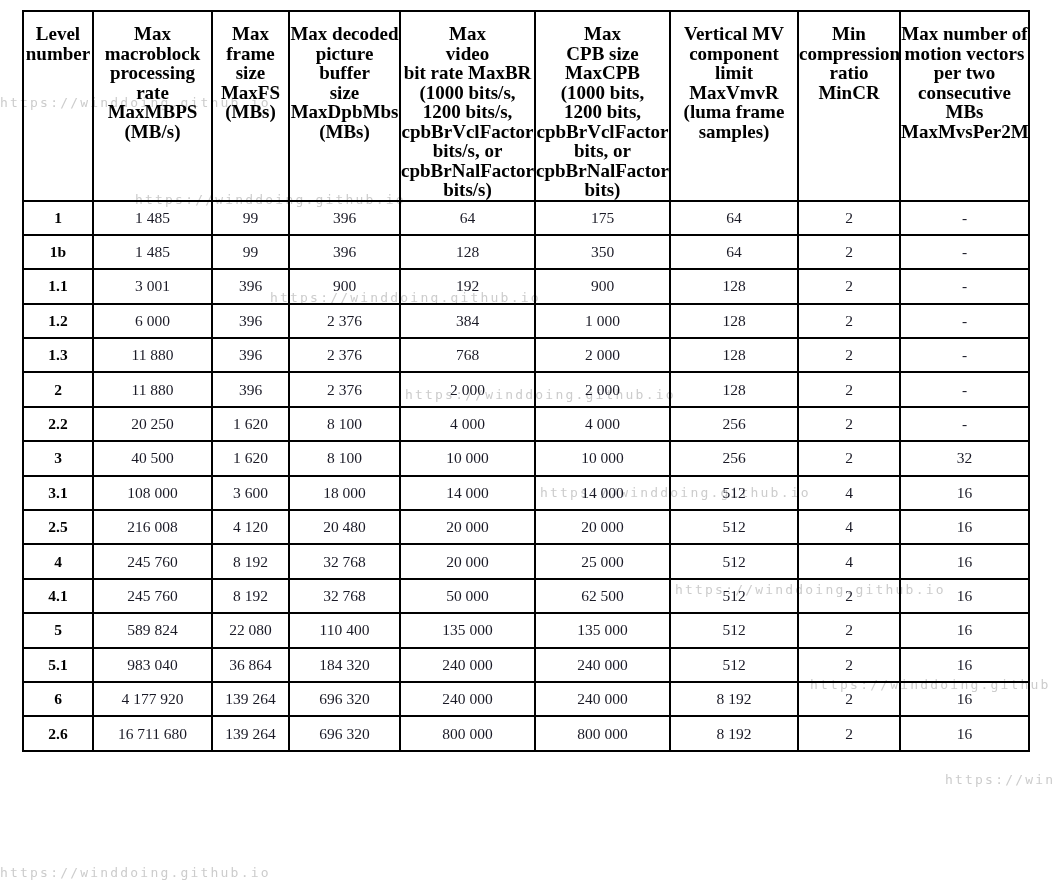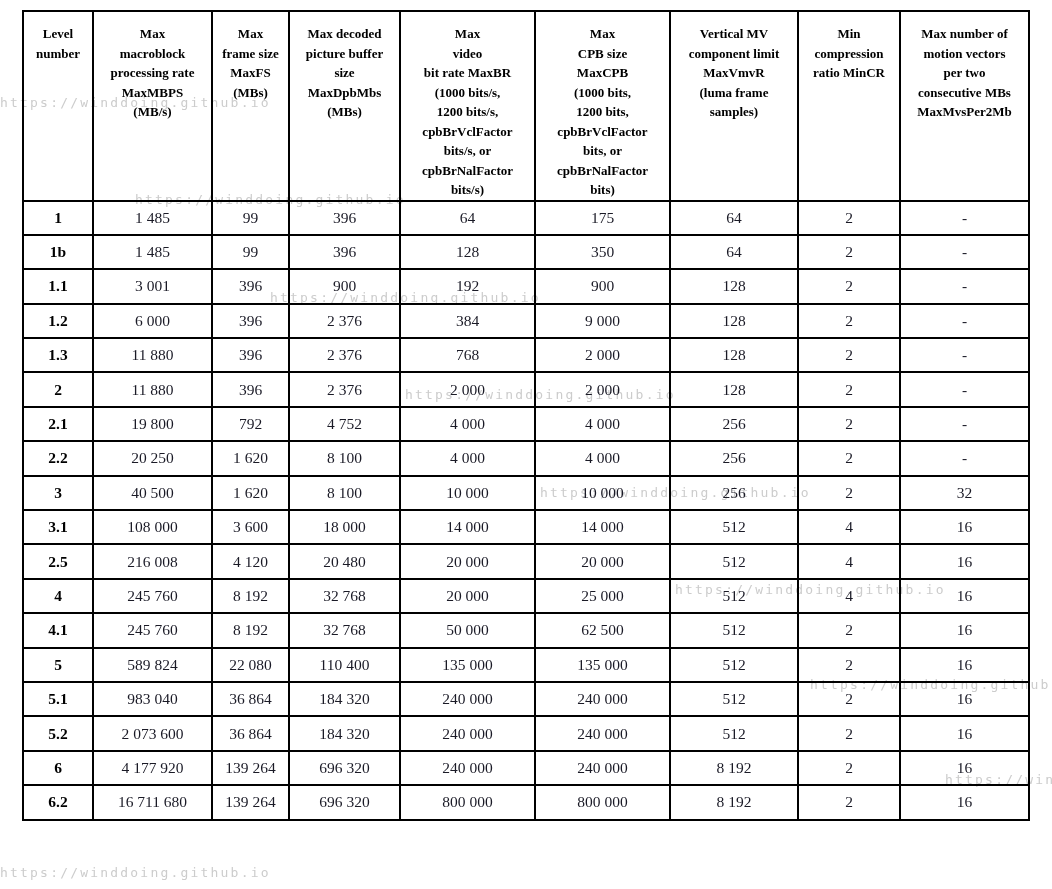--- a/index.html
+++ b/index.html
@@ -40,21 +40,21 @@
   .levels-table th, .levels-table td {
     border: 2px solid var(--border);
     text-align: center;
     padding: 0;
     overflow: hidden;
   }
   .levels-table thead tr { height: 188px; }
   .levels-table th {
     vertical-align: top;
     padding-top: 12px;
-    font-size: 13px;
+    font-size: 19px;
     line-height: 19.5px;
     font-weight: bold;
     white-space: pre-line;
     color: var(--header-text);
   }
   .levels-table tbody tr { height: 34.4px; }
   .levels-table td {
     font-size: 15.5px;
     vertical-align: middle;
     color: var(--body-text);
@@ -177,21 +177,21 @@
           <td>128</td>
           <td>2</td>
           <td>-</td>
         </tr>
         <tr>
           <td class="level">1.2</td>
           <td>6 000</td>
           <td>396</td>
           <td>2 376</td>
           <td>384</td>
-          <td>9 000</td>
+          <td>1 000</td>
           <td>128</td>
           <td>2</td>
           <td>-</td>
         </tr>
         <tr>
           <td class="level">1.3</td>
           <td>11 880</td>
           <td>396</td>
           <td>2 376</td>
           <td>768</td>
@@ -201,31 +201,20 @@
           <td>-</td>
         </tr>
         <tr>
           <td class="level">2</td>
           <td>11 880</td>
           <td>396</td>
           <td>2 376</td>
           <td>2 000</td>
           <td>2 000</td>
           <td>128</td>
-          <td>2</td>
-          <td>-</td>
-        </tr>
-        <tr>
-          <td class="level">2.1</td>
-          <td>19 800</td>
-          <td>792</td>
-          <td>4 752</td>
-          <td>4 000</td>
-          <td>4 000</td>
-          <td>256</td>
           <td>2</td>
           <td>-</td>
         </tr>
         <tr>
           <td class="level">2.2</td>
           <td>20 250</td>
           <td>1 620</td>
           <td>8 100</td>
           <td>4 000</td>
           <td>4 000</td>
@@ -304,43 +293,32 @@
           <td>983 040</td>
           <td>36 864</td>
           <td>184 320</td>
           <td>240 000</td>
           <td>240 000</td>
           <td>512</td>
           <td>2</td>
           <td>16</td>
         </tr>
         <tr>
-          <td class="level">5.2</td>
-          <td>2 073 600</td>
-          <td>36 864</td>
-          <td>184 320</td>
-          <td>240 000</td>
-          <td>240 000</td>
-          <td>512</td>
-          <td>2</td>
-          <td>16</td>
-        </tr>
-        <tr>
           <td class="level">6</td>
           <td>4 177 920</td>
           <td>139 264</td>
           <td>696 320</td>
           <td>240 000</td>
           <td>240 000</td>
           <td>8 192</td>
           <td>2</td>
           <td>16</td>
         </tr>
         <tr>
-          <td class="level">6.2</td>
+          <td class="level">2.6</td>
           <td>16 711 680</td>
           <td>139 264</td>
           <td>696 320</td>
           <td>800 000</td>
           <td>800 000</td>
           <td>8 192</td>
           <td>2</td>
           <td>16</td>
         </tr>
       </tbody>

